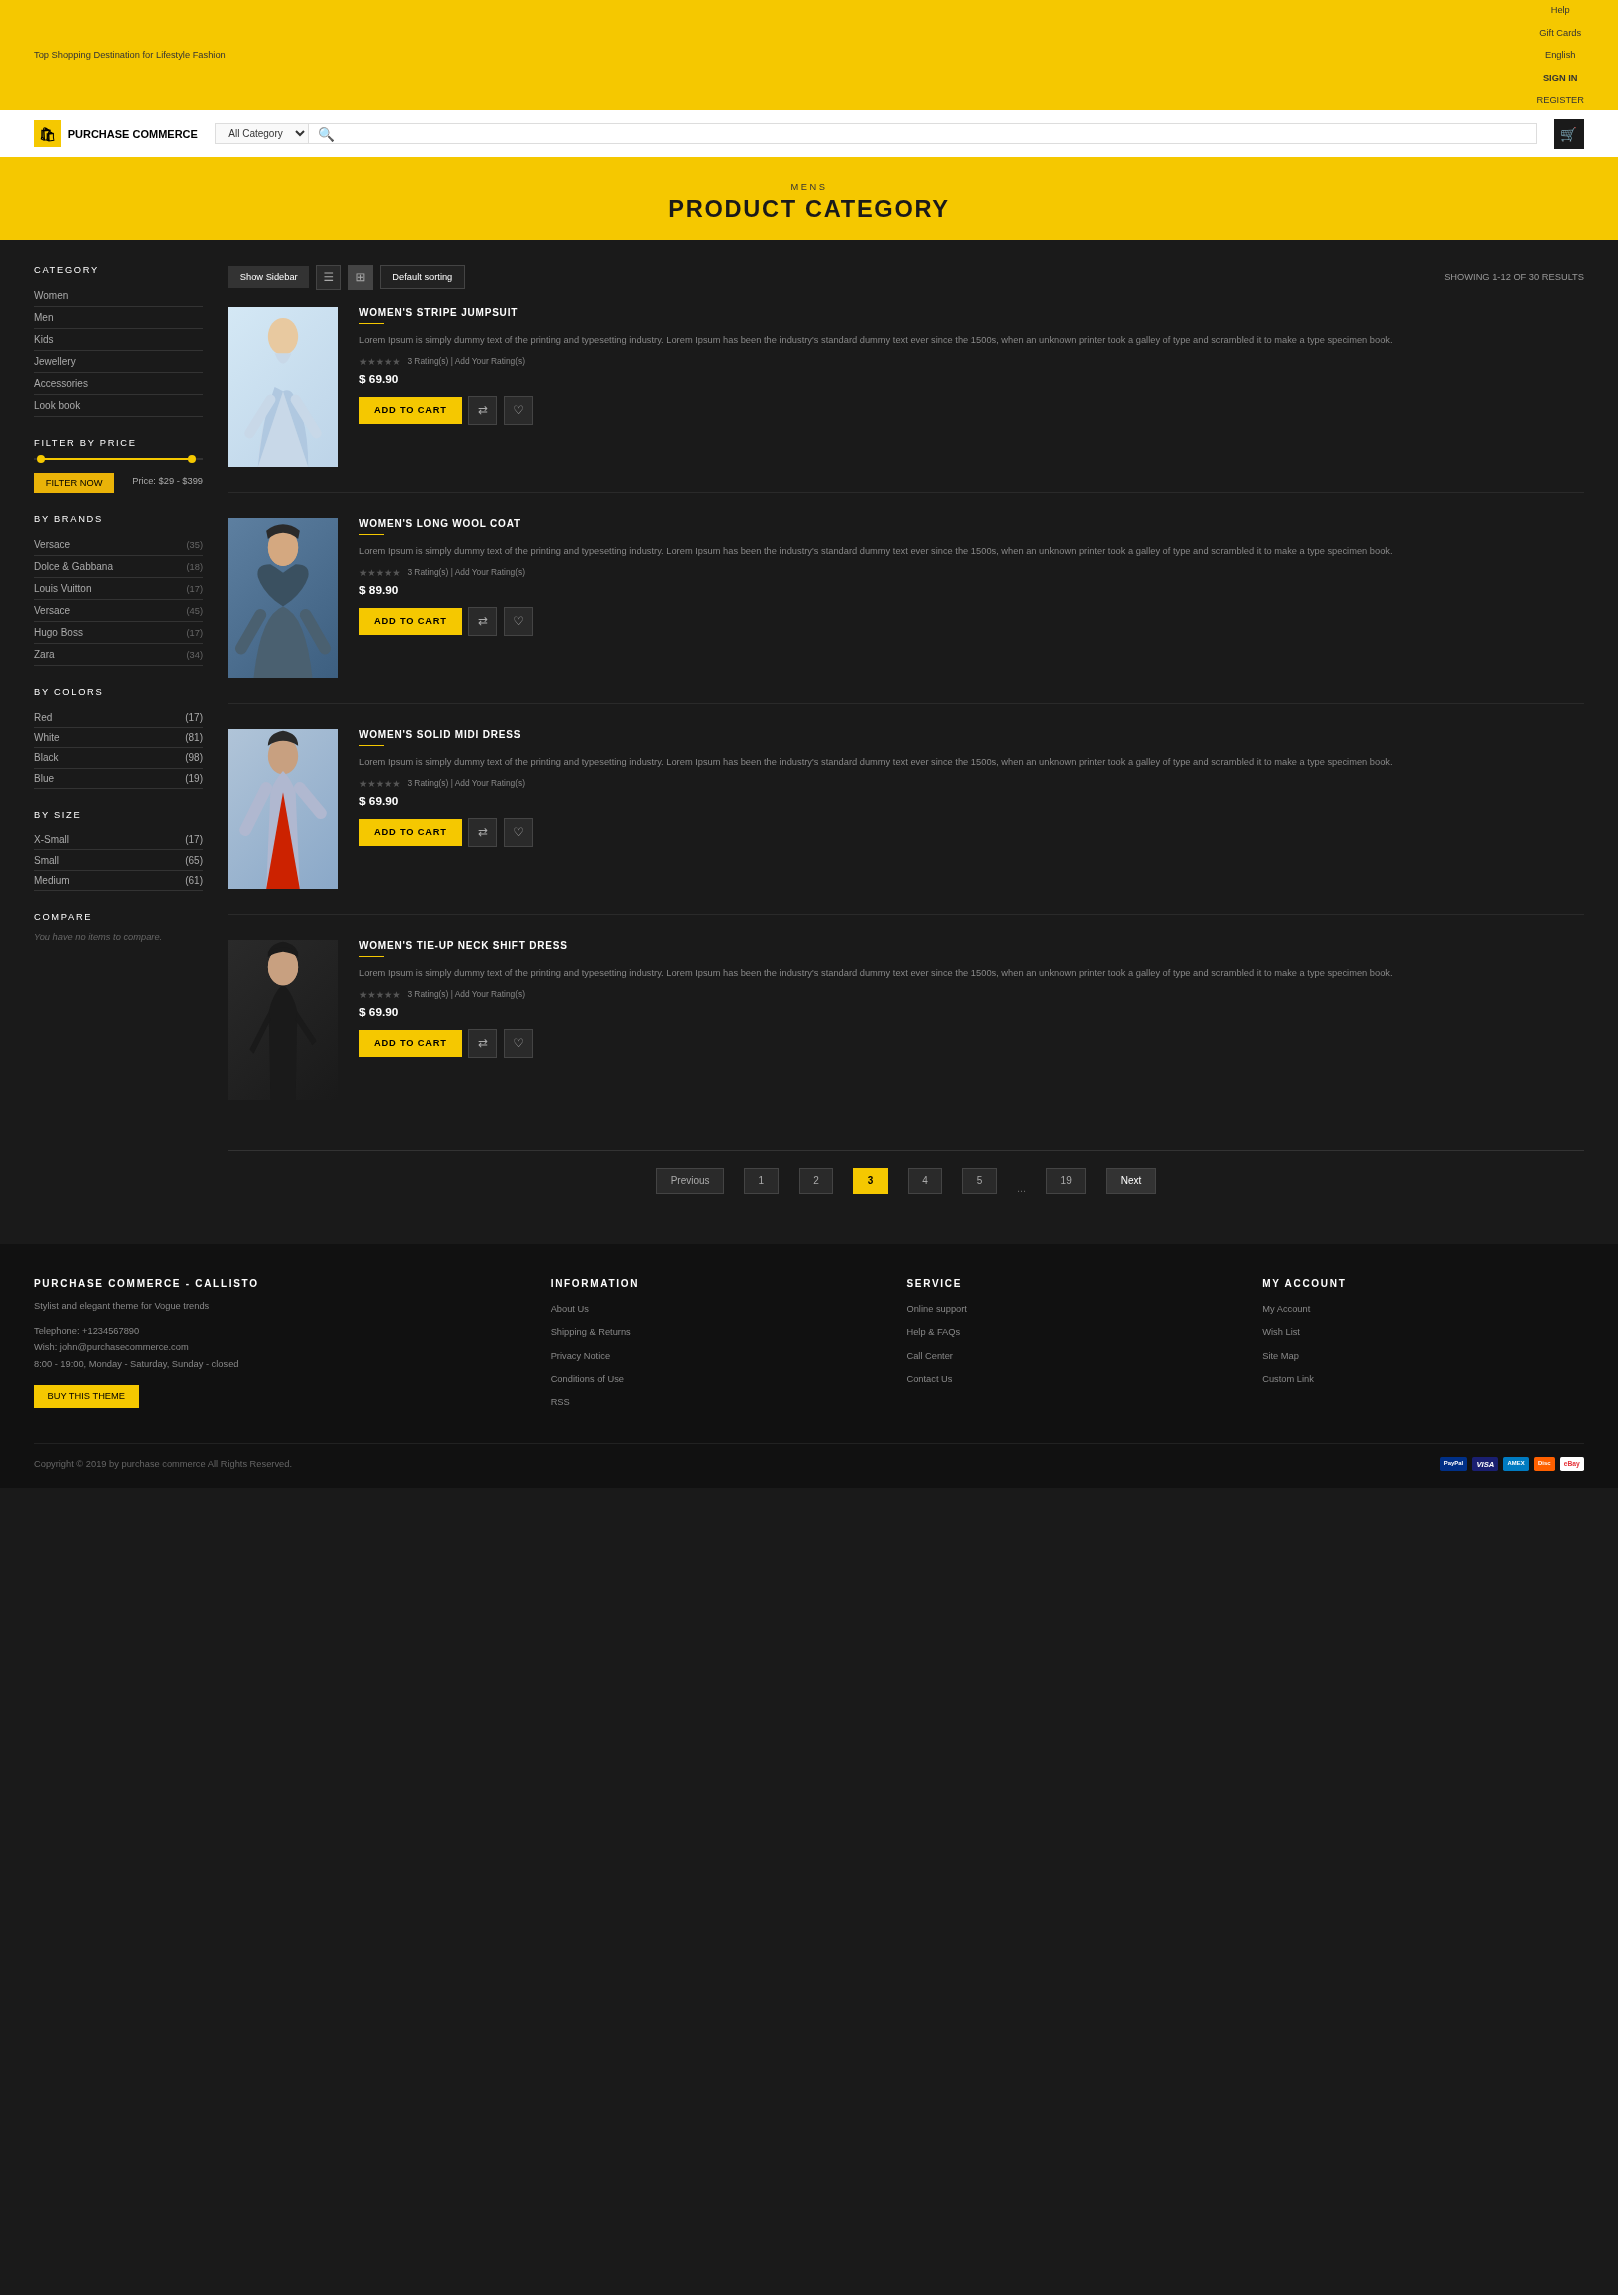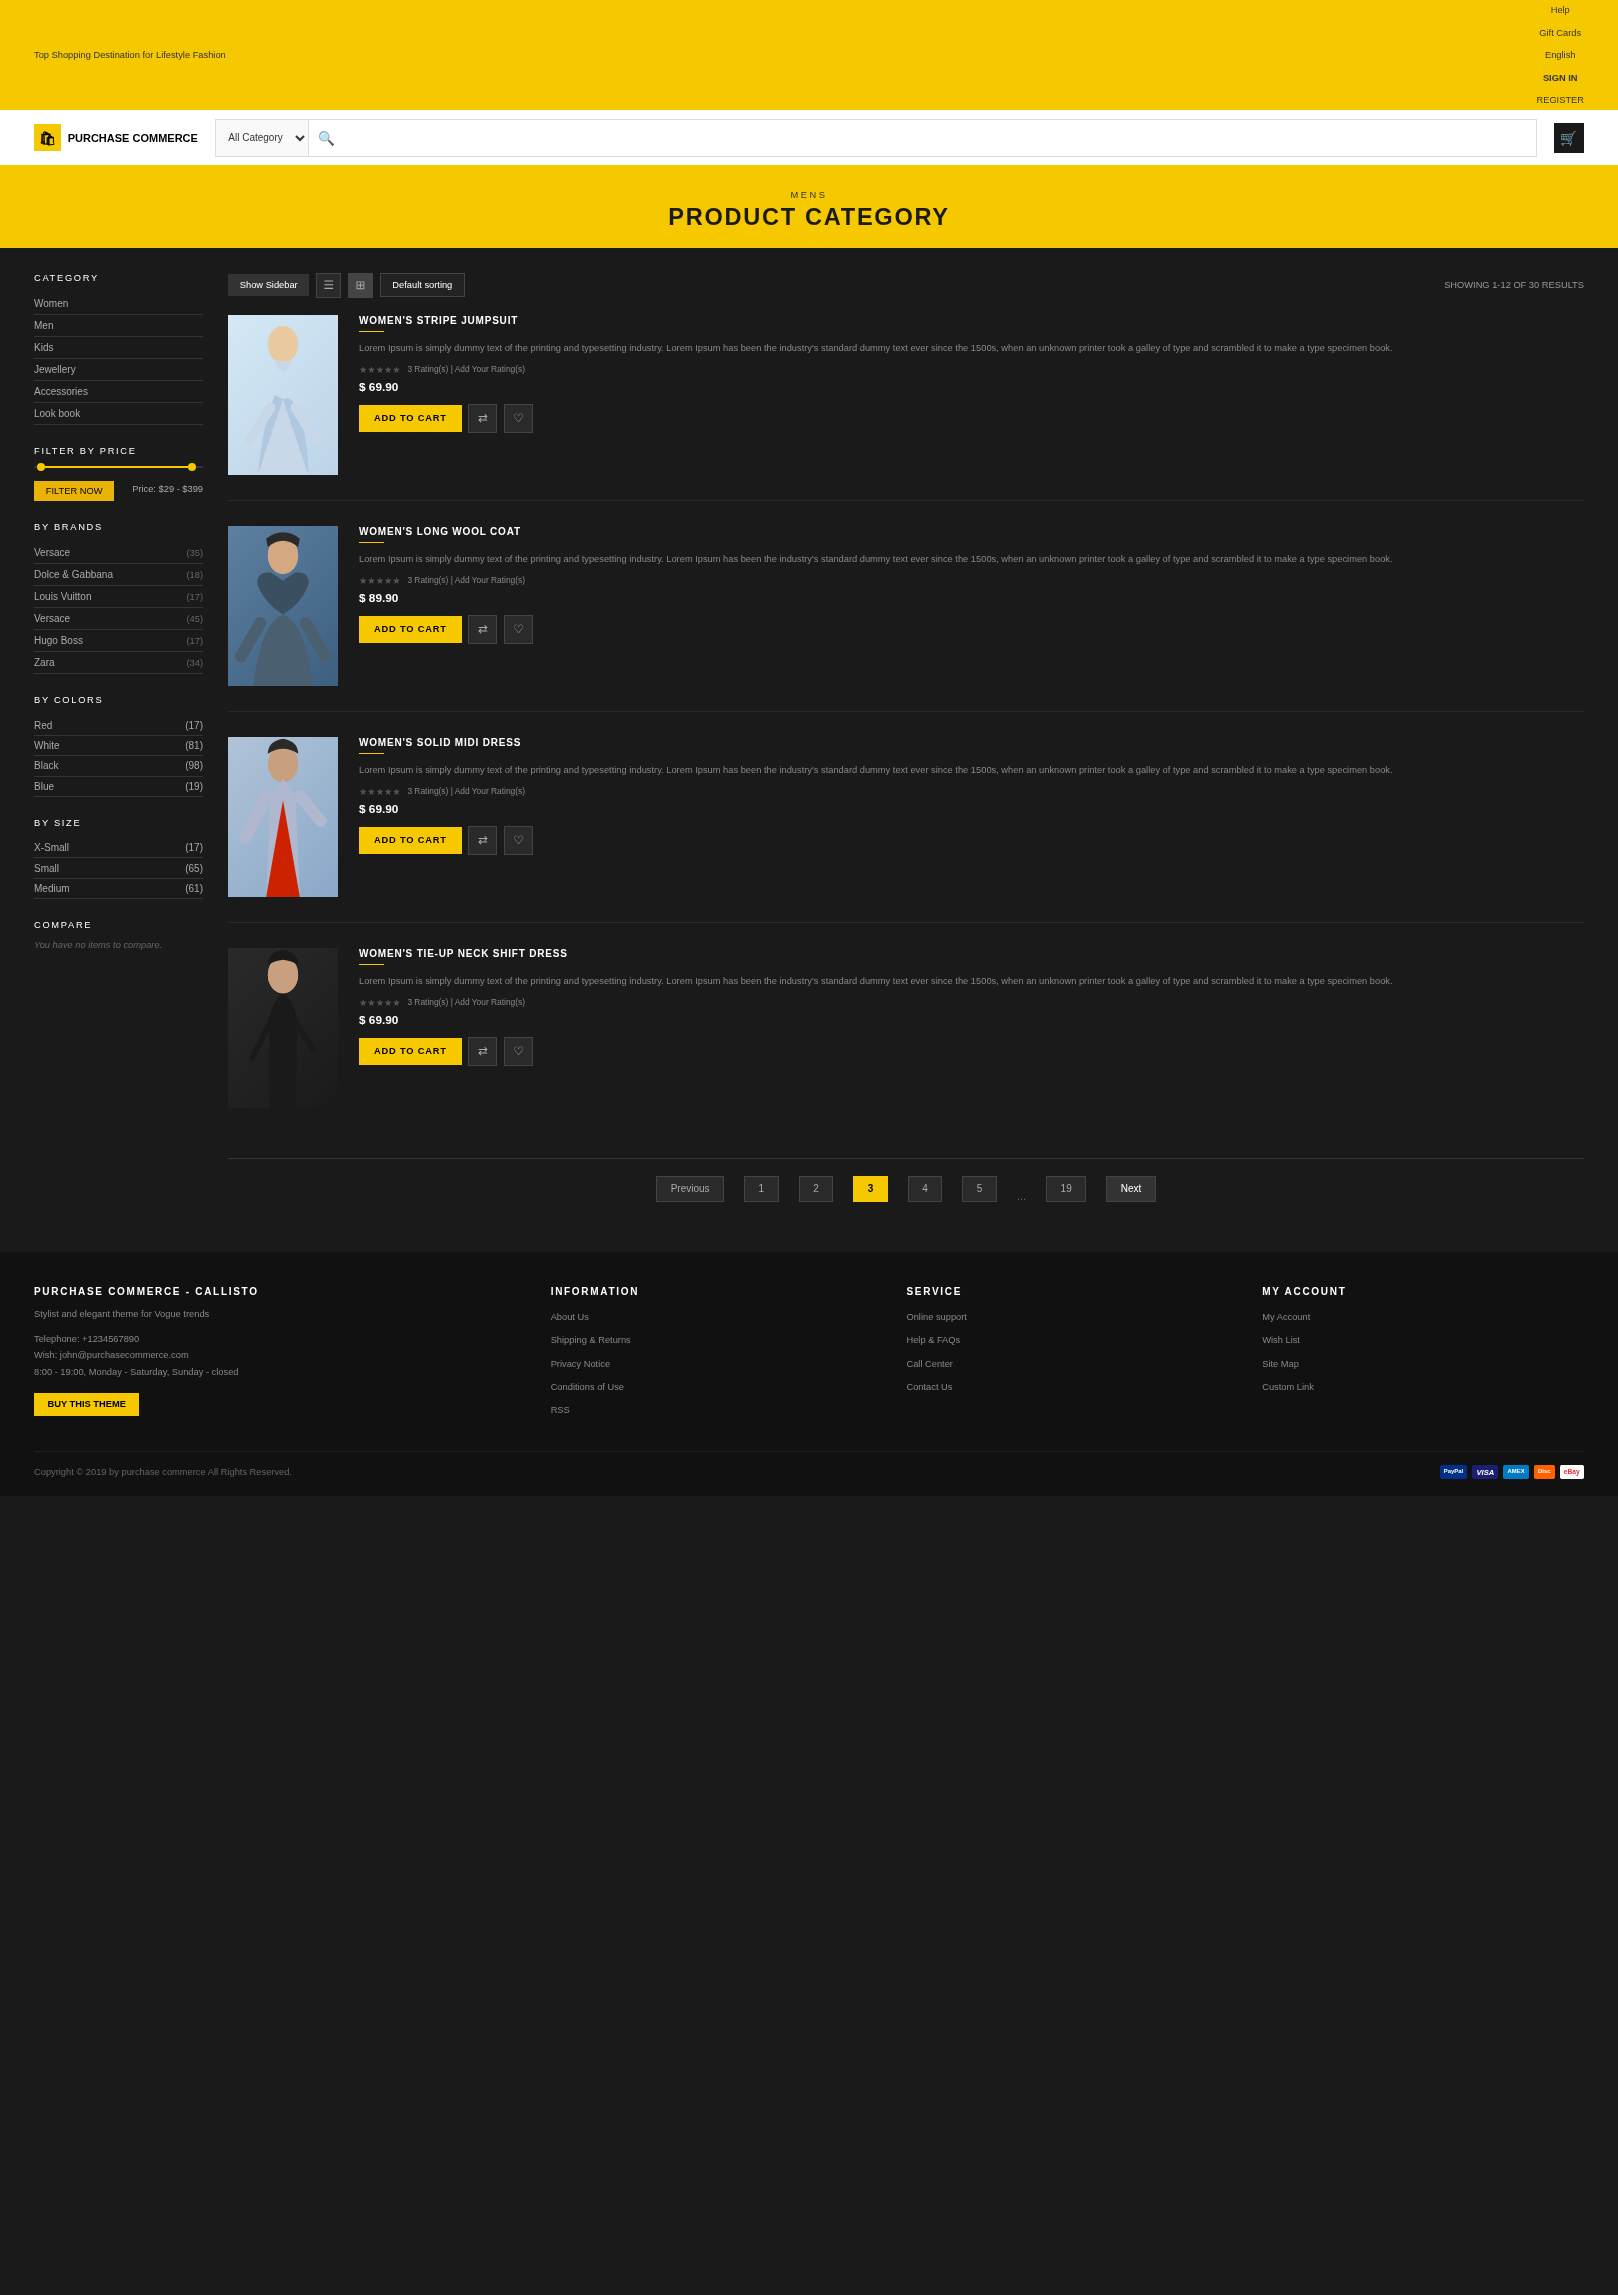--- a/index.html
+++ b/index.html
@@ -43,21 +43,21 @@
       height: 27px;
       display: flex;
       align-items: center;
       justify-content: center;
       font-size: 13.5px;
     }
     .search-bar {
       flex: 1;
       display: flex;
       border: 0.8px solid #ddd;
-      height: 38px;
+      height: 21px;
     }
     .search-category {
       padding: 0 8.4px;
       border: none;
       border-right: 0.8px solid #ddd;
       background: #f9f9f9;
       font-size: 10px;
       color: #333;
       cursor: pointer;
     }
@@ -349,21 +349,21 @@
       margin-bottom: 11.8px;
     }
     .footer-tagline { font-size: 9.3px; color: #888; margin-bottom: 11.8px; }
     .footer-contact { font-size: 9.3px; color: #888; line-height: 1.8; margin-bottom: 11.8px; }
     .buy-theme-btn {
       background: #f5c800;
       color: #000;
       border: none;
       padding: 6.7px 13.5px;
       font-size: 9.3px;
-      font-weight: bold;
+      font-weight: normal;
       cursor: pointer;
       text-transform: uppercase;
       text-align: right;
     }
     .footer-link {
       display: block;
       color: #888;
       font-size: 9.3px;
       text-decoration: none;
       margin-bottom: 6.7px;

